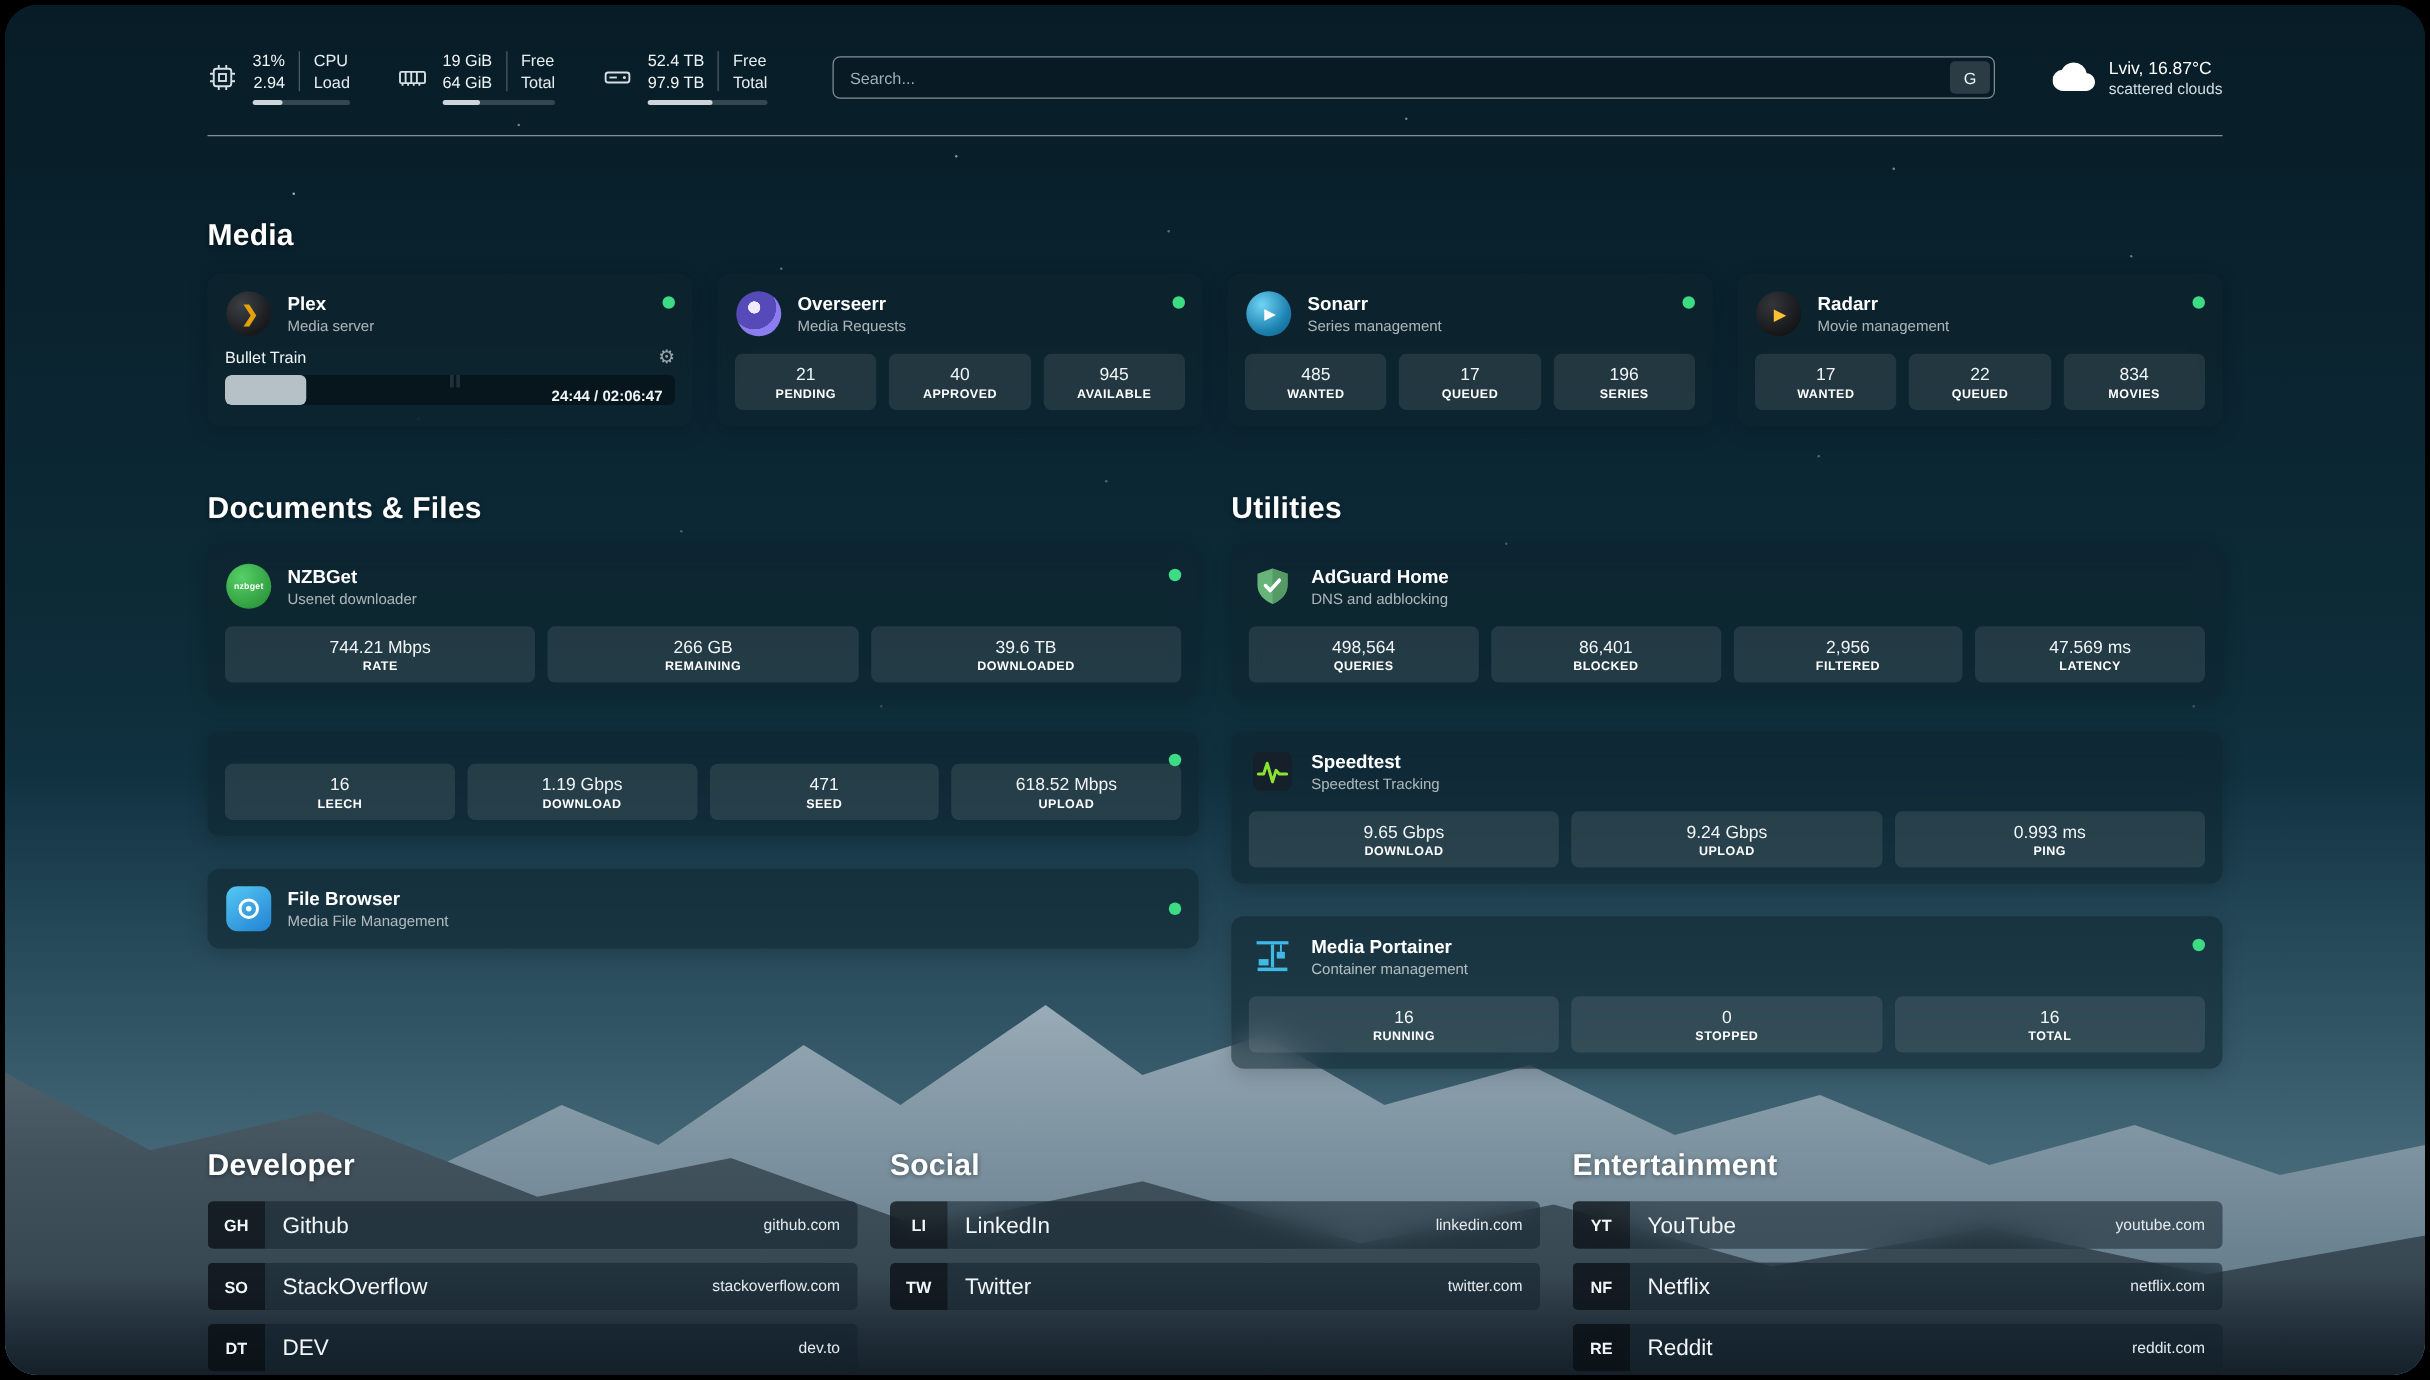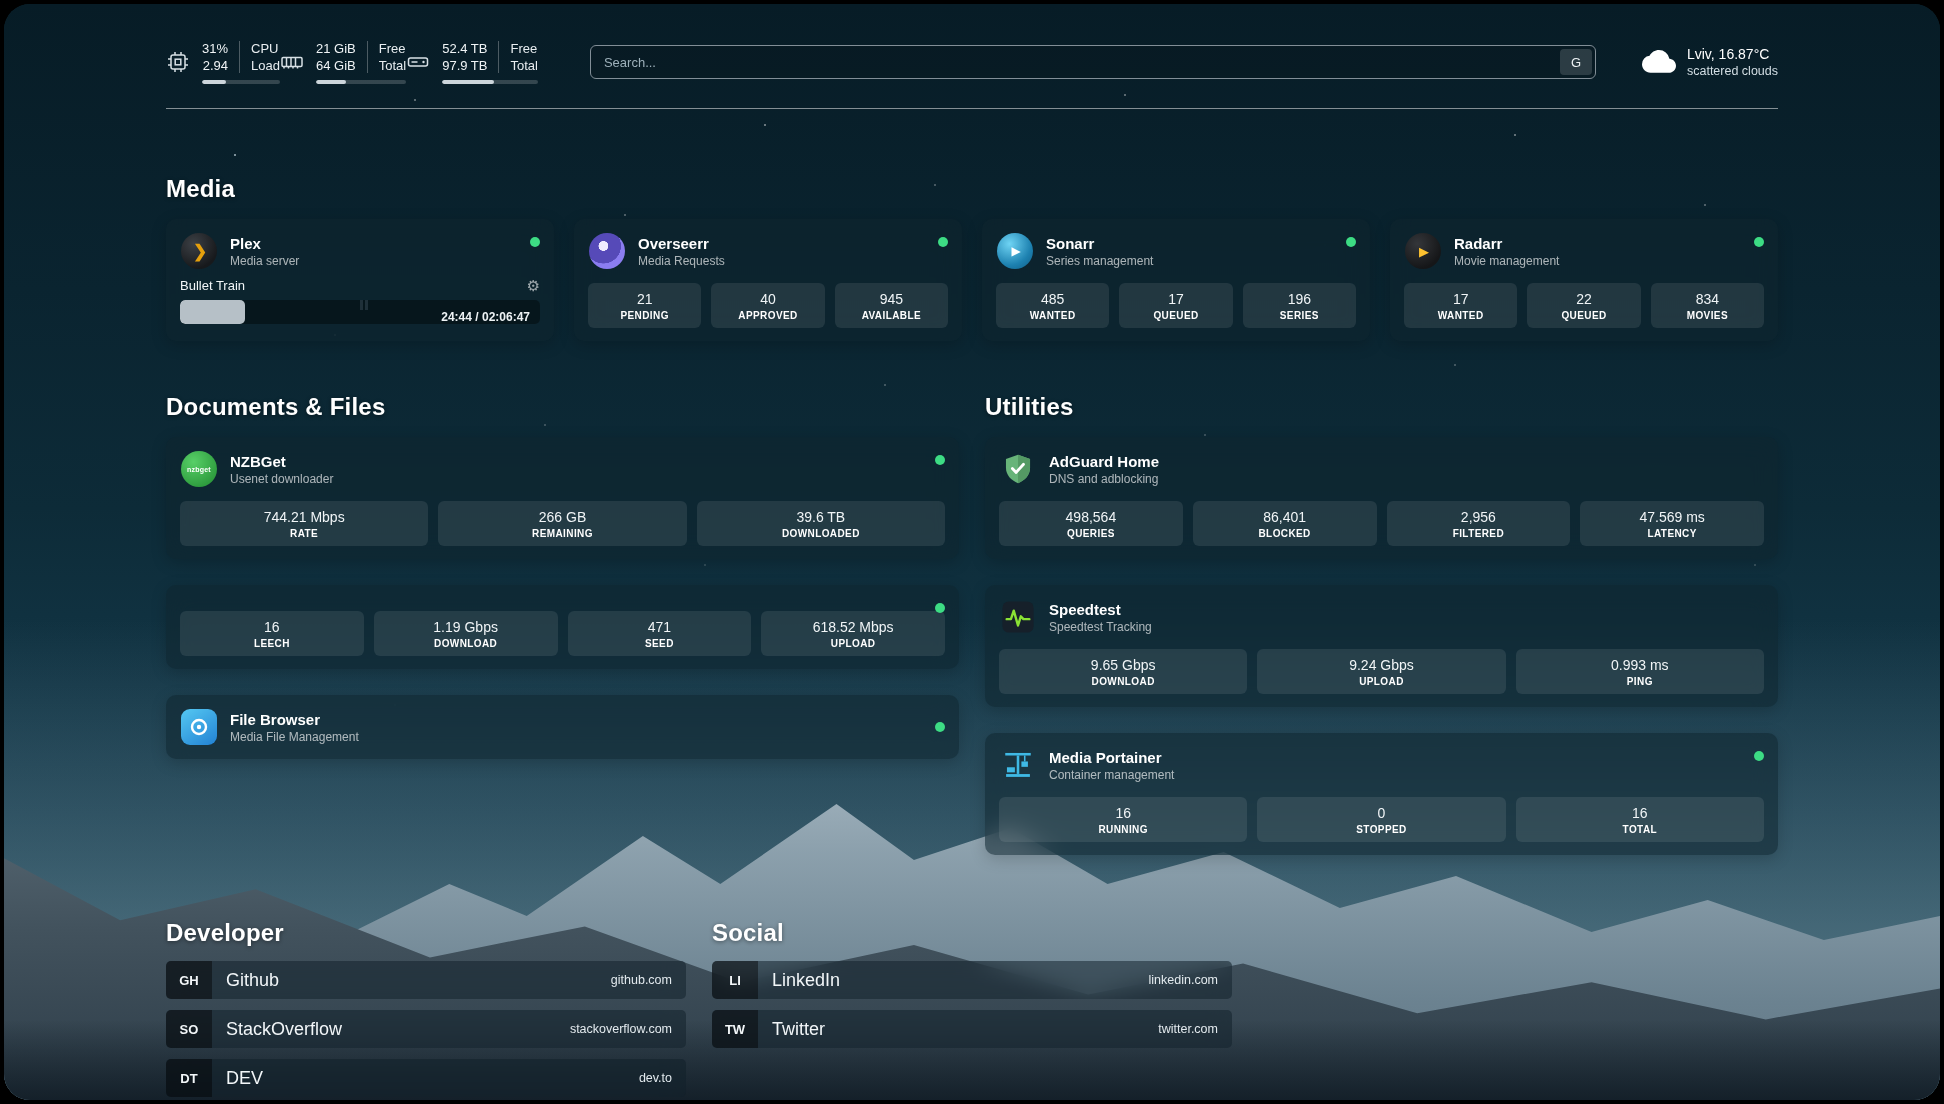--- a/index.html
+++ b/index.html
@@ -26,21 +26,21 @@
     background:linear-gradient(180deg,#5a6b76 0%,#42525d 45%,#2d3d49 100%);
     clip-path:polygon(0 22%,6% 42%,13% 32%,22% 54%,30% 44%,38% 62%,47% 50%,56% 66%,64% 56%,73% 72%,82% 62%,91% 74%,100% 64%,100% 100%,0 100%); }
   .mtn-base { position:absolute; left:0; right:0; bottom:0; height:80px;
     background:linear-gradient(180deg, rgba(18,30,40,0) 0%, rgba(16,27,36,.85) 100%); }
 
   
   .content { position:relative; z-index:2; width:1612px; margin:0 auto; padding-top:36px; }
 
   
   .header { display:flex; align-items:center; }
-  .metrics { display:flex; }
+  .metrics { display:flex; gap:38px; }
   .metric { display:flex; align-items:center; gap:12px; }
   .metric-icon { opacity:.95; display:flex; }
   .metric-cols { display:flex; align-items:center; gap:11px; }
   .metric-vals { text-align:right; font-size:13px; line-height:17px; color:#f0f4f6; }
   .metric-sep { width:1px; height:32px; background:rgba(255,255,255,.28); }
   .metric-labels { font-size:13px; line-height:17px; color:#e8edf0; }
   .metric-bar { margin-top:6px; height:4px; border-radius:2px; background:rgba(255,255,255,.18); overflow:hidden; }
   .metric-bar i { display:block; height:100%; border-radius:2px; background:#ccd5db; }
   .search { flex:1; margin:0 46px 0 52px; position:relative; }
   .search input { width:100%; height:34px; background:rgba(8,22,30,.35); border:1px solid #828e97; border-radius:6px;
@@ -159,21 +159,21 @@
         <div class="metric">
           <span class="metric-icon">
             <svg width="24" height="24" viewBox="0 0 24 24" fill="none" stroke="#e3ebf0" stroke-width="1.5">
               <rect x="2" y="7.5" width="20" height="9" rx="1.2"></rect>
               <path d="M6.5 7.5v9M11 7.5v9M15.5 7.5v9M4 16.5v2M8.5 16.5v2M13 16.5v2M17.5 16.5v2"></path>
             </svg>
           </span>
           <div class="metric-body">
             <div class="metric-cols">
               <div class="metric-vals">
-                <div>21 GiB</div>
+                <div>19 GiB</div>
                 <div>64 GiB</div>
               </div>
               <div class="metric-sep"></div>
               <div class="metric-labels">
                 <div>Free</div>
                 <div>Total</div>
               </div>
             </div>
             <div class="metric-bar">
               <i style="width: 33%;"></i>
@@ -548,16 +548,34 @@
           <span class="bm-name">LinkedIn</span>
           <span class="bm-url">linkedin.com</span>
         </div>
         <div class="bm-row">
           <span class="bm-abbr">TW</span>
           <span class="bm-name">Twitter</span>
           <span class="bm-url">twitter.com</span>
         </div>
       </div>
 
+      <div class="bm-group">
+        <div class="section-title">Entertainment</div>
+        <div class="bm-row">
+          <span class="bm-abbr">YT</span>
+          <span class="bm-name">YouTube</span>
+          <span class="bm-url">youtube.com</span>
+        </div>
+        <div class="bm-row">
+          <span class="bm-abbr">NF</span>
+          <span class="bm-name">Netflix</span>
+          <span class="bm-url">netflix.com</span>
+        </div>
+        <div class="bm-row">
+          <span class="bm-abbr">RE</span>
+          <span class="bm-name">Reddit</span>
+          <span class="bm-url">reddit.com</span>
+        </div>
+      </div>
     </div>
 
   </div>
 </div>
 
 </body></html>

